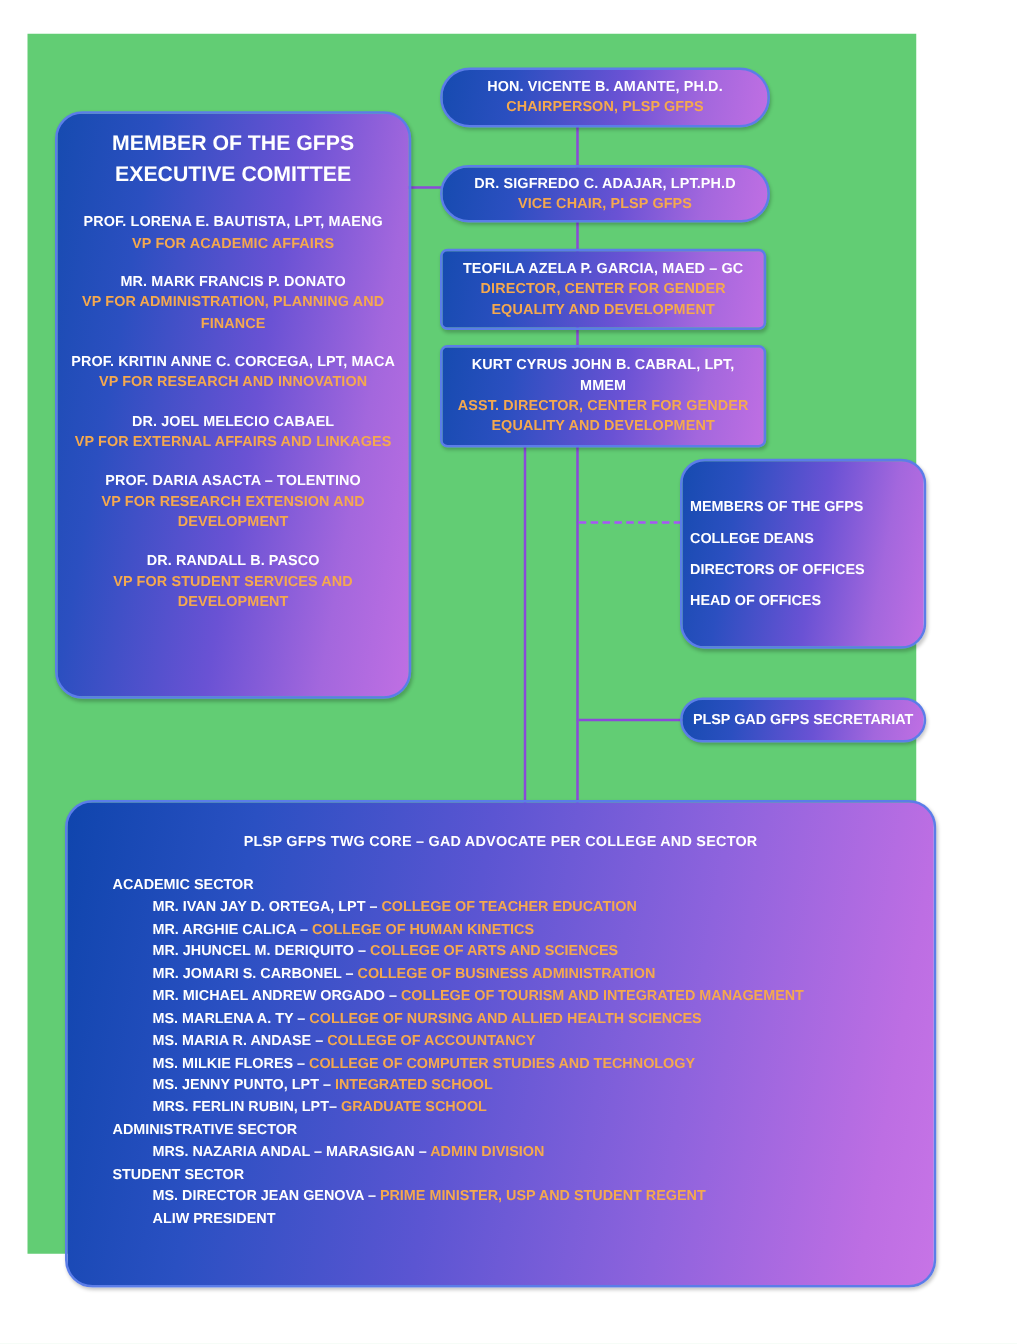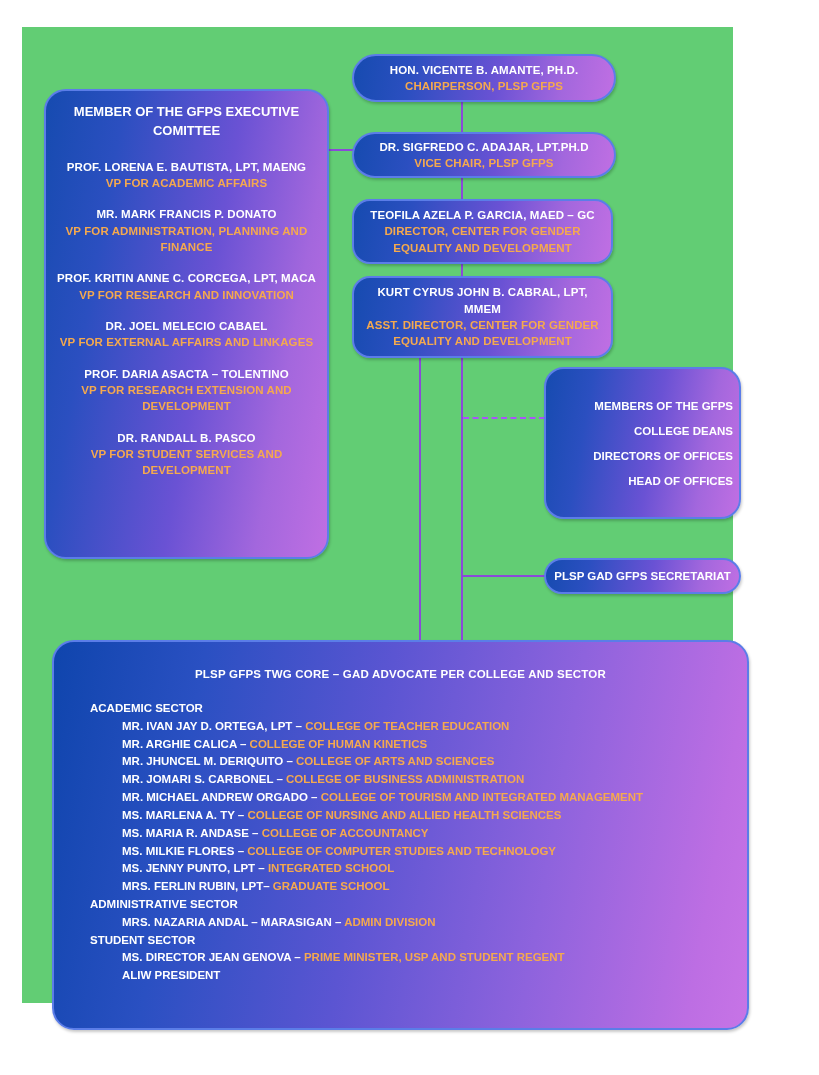--- a/index.html
+++ b/index.html
@@ -39,21 +39,21 @@
     background: none;
     z-index: 1;
   }
 
   
   .node {
     position: absolute;
     box-sizing: border-box;
     background: linear-gradient(100deg, #164bb0 0%, #2b4fc0 22%, #6a52d4 55%, #a367dd 80%, #c06fe3 100%);
     border: 2px solid #5b7de8;
-    border-radius: 18px;
+    border-radius: 6px;
     color: #ffffff;
     z-index: 2;
     box-shadow: 1px 2px 3px rgba(0,0,0,0.22);
     display: flex;
     flex-direction: column;
     justify-content: center;
     padding: 6px 10px;
   }
   .node .nm {
     font-size: 11.5px;
@@ -81,35 +81,35 @@
   #node-director      { left: 330px; top: 172px; width: 261px; height: 65px; }
   #node-asstdirector  { left: 330px; top: 249px; width: 261px; height: 82px; }
 
   #node-execcom {
     left: 22px; top: 62px; width: 285px; height: 470px;
     border-radius: 22px;
     justify-content: flex-start;
     padding: 12px 8px;
   }
   #node-execcom .head {
-    font-size: 13px; font-weight: bold; color: #fff;
+    font-size: 17px; font-weight: bold; color: #fff;
     text-align: center; line-height: 1.45; margin-bottom: 18px;
   }
   #node-execcom .member { margin-bottom: 15px; }
   #node-execcom .member:last-child { margin-bottom: 0; }
 
   #node-members {
     left: 522px; top: 340px; width: 197px; height: 152px;
     border-radius: 20px;
     justify-content: space-around;
     padding: 10px 6px;
   }
   #node-members .line {
     font-size: 11.5px; font-weight: bold; color: #fff;
-    text-align: right; line-height: 1.4;
+    text-align: left; line-height: 1.4;
   }
 
   #node-secretariat {
     left: 522px; top: 531px; width: 197px; height: 36px;
     border-radius: 20px;
     align-items: center; justify-content: center;
     padding: 4px 6px;
   }
   #node-secretariat .line {
     font-size: 11.5px; font-weight: bold; color: #fff;

